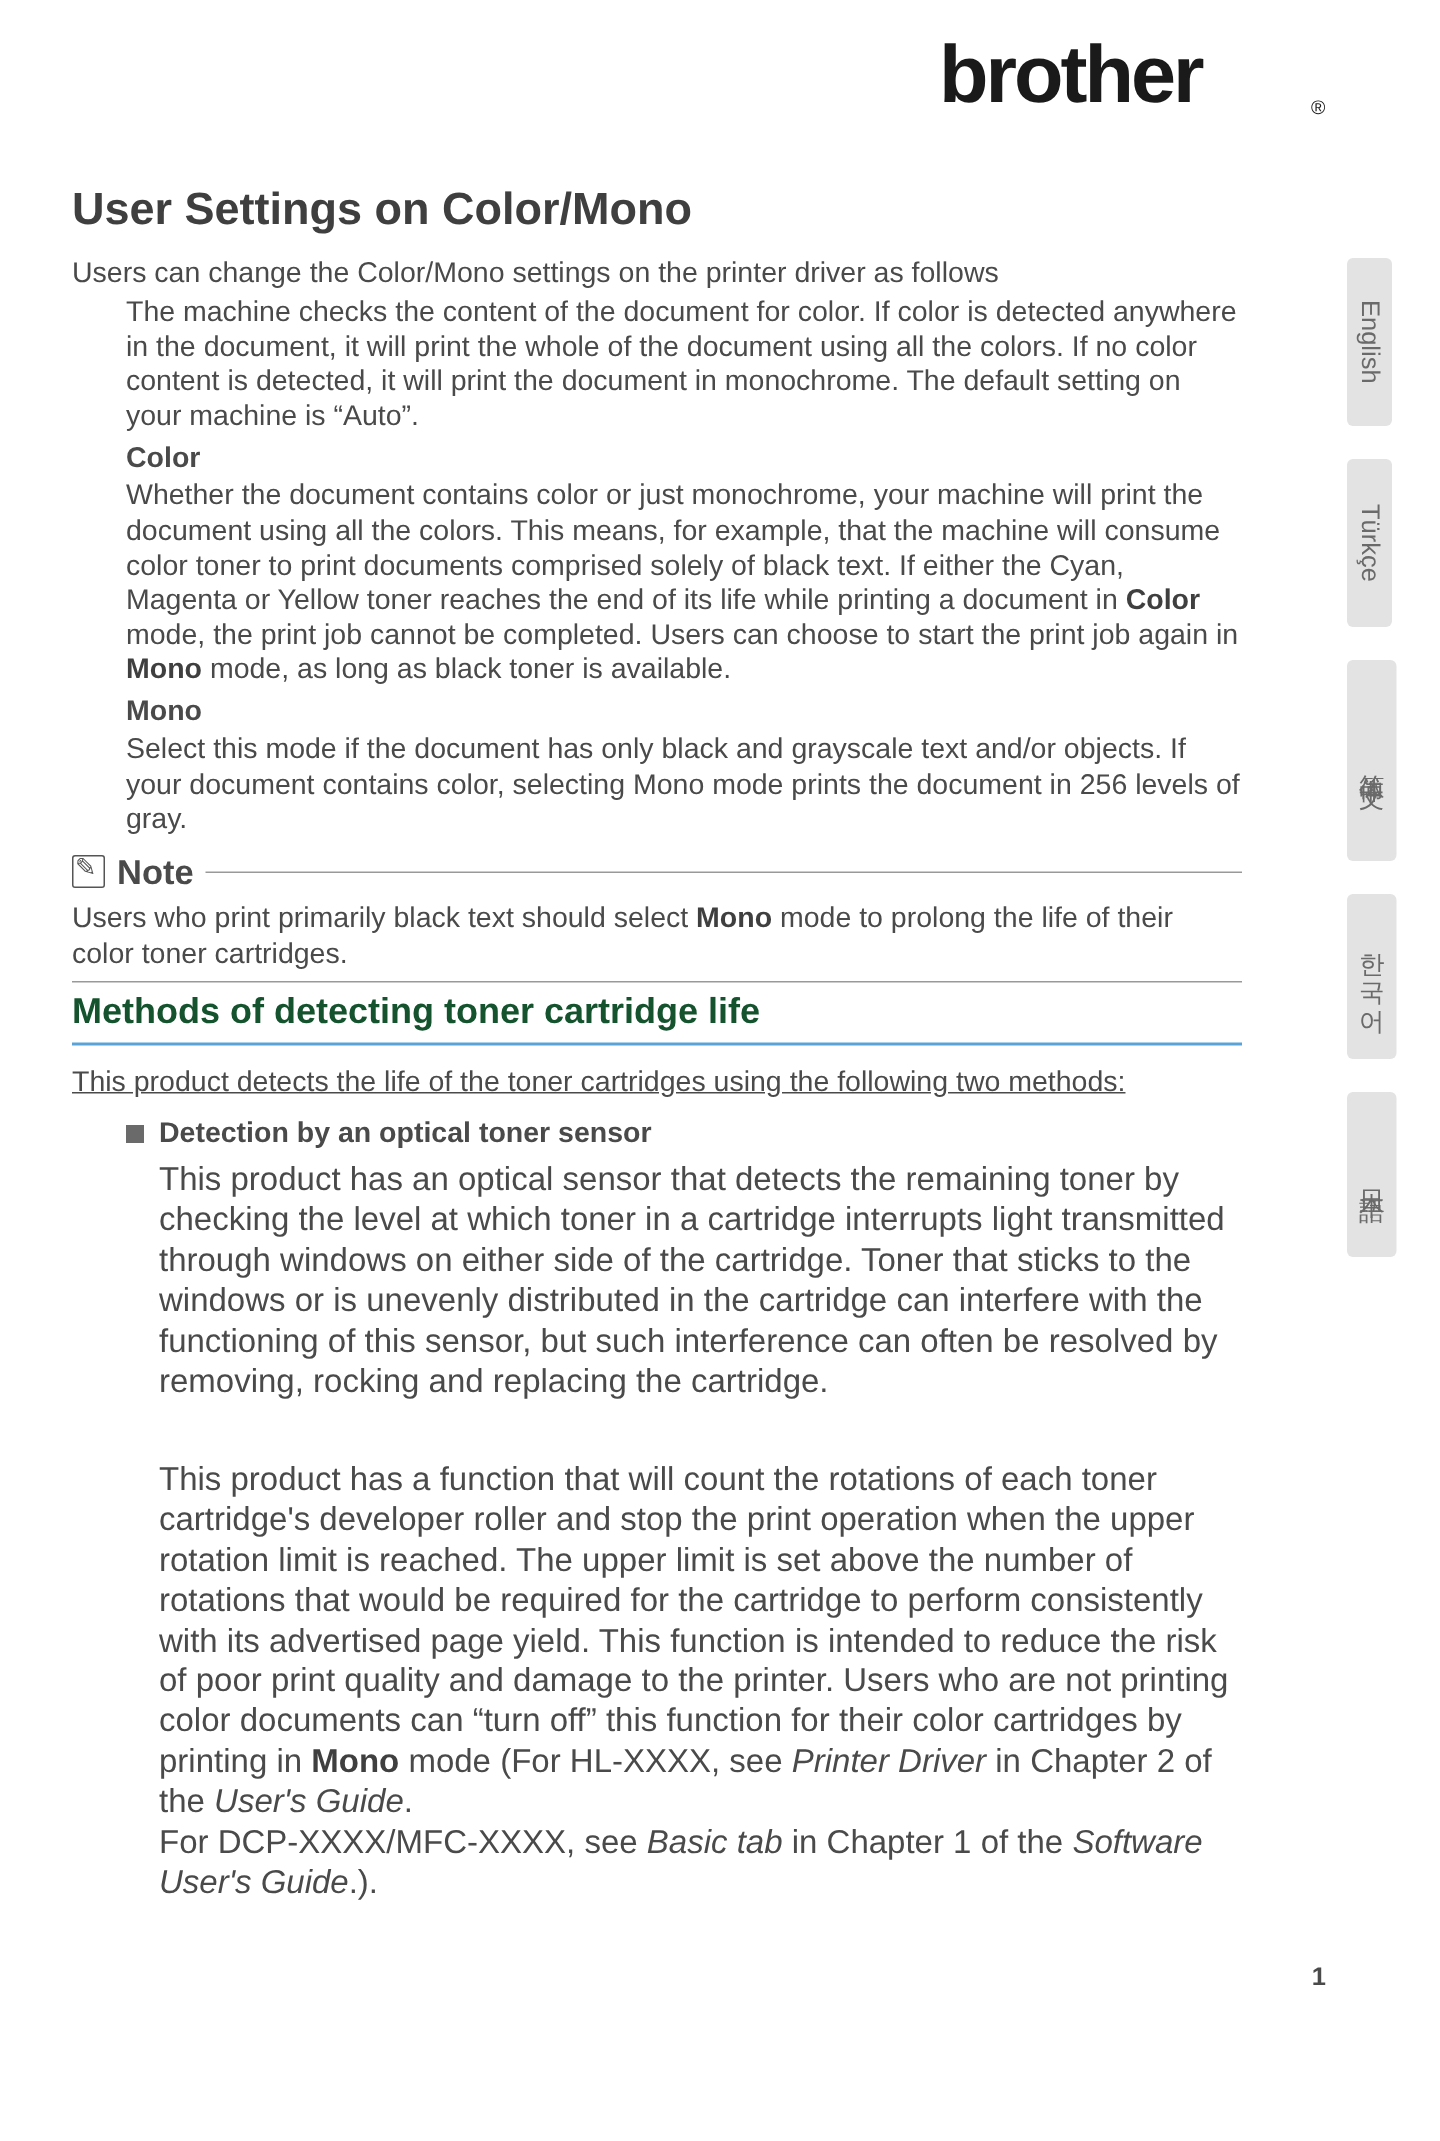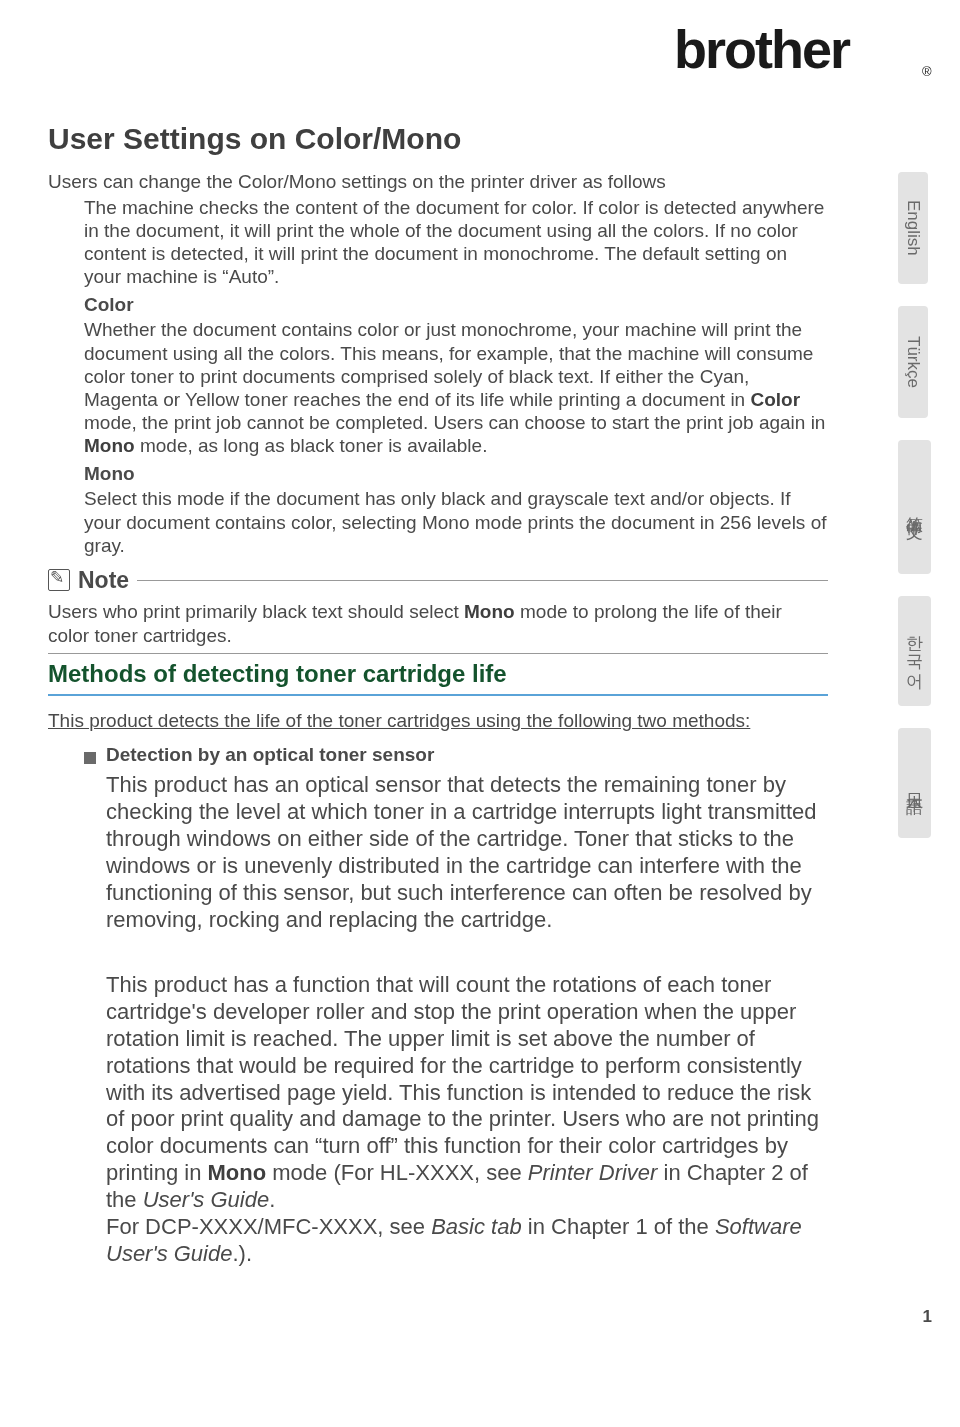--- a/index.html
+++ b/index.html
@@ -5,21 +5,21 @@
   body {
     margin: 0;
     padding: 0;
     font-family: Arial, Helvetica, sans-serif;
     background: #fff;
     color: #4a4a4a;
     width: 960px;
   }
   .page {
     position: relative;
-    padding: 20px 24px 40px 48px;
+    padding: 20px 72px 40px 48px;
     box-sizing: border-box;
   }
   .logo {
     text-align: right;
     margin-bottom: 36px;
   }
   .logo svg { display: inline-block; }
   .content-col {
     width: 780px;
   }
@@ -104,21 +104,21 @@
     width: 780px;
     margin-bottom: 6px;
   }
   .methods-intro {
     font-size: 19px;
     margin: 0 0 12px 0;
     text-decoration: underline;
   }
   .bullet-row {
     display: flex;
-    align-items: center;
+    align-items: flex-start;
     gap: 10px;
     margin: 8px 0 6px 36px;
   }
   .sq-bullet {
     width: 12px; height: 12px;
     background: #6a6a6a;
     margin-top: 5px;
     flex-shrink: 0;
   }
   .bullet-label {

